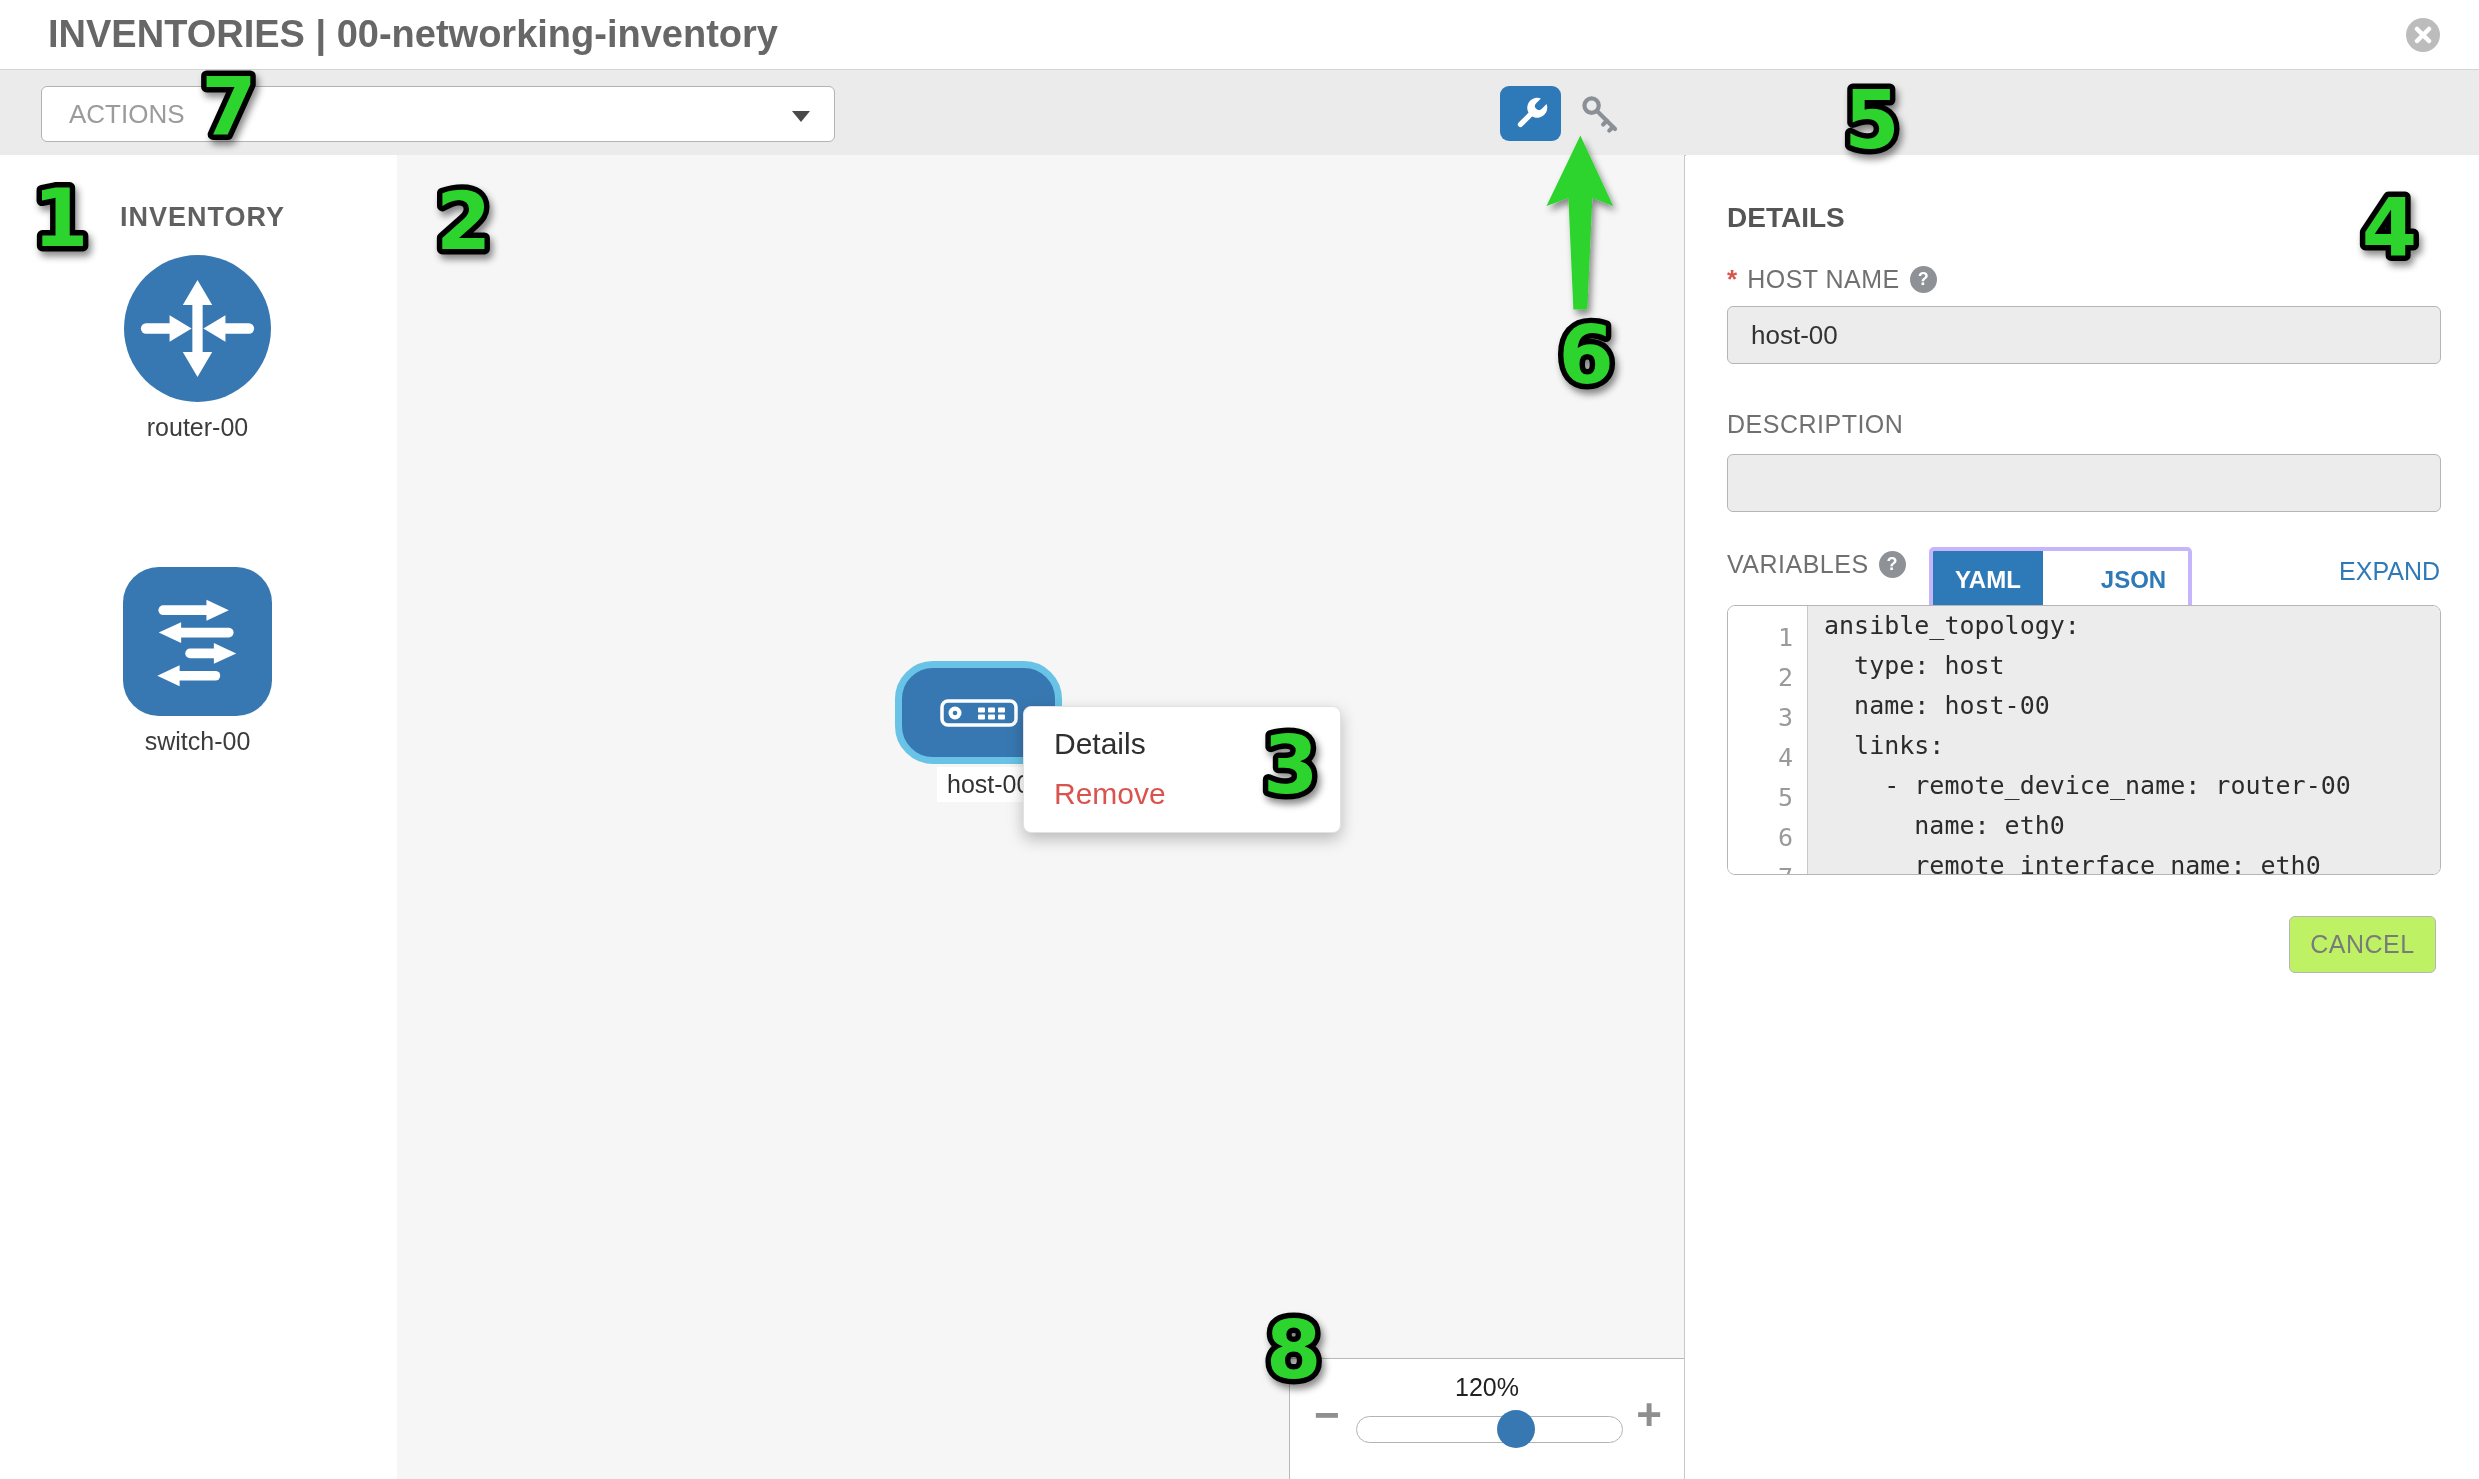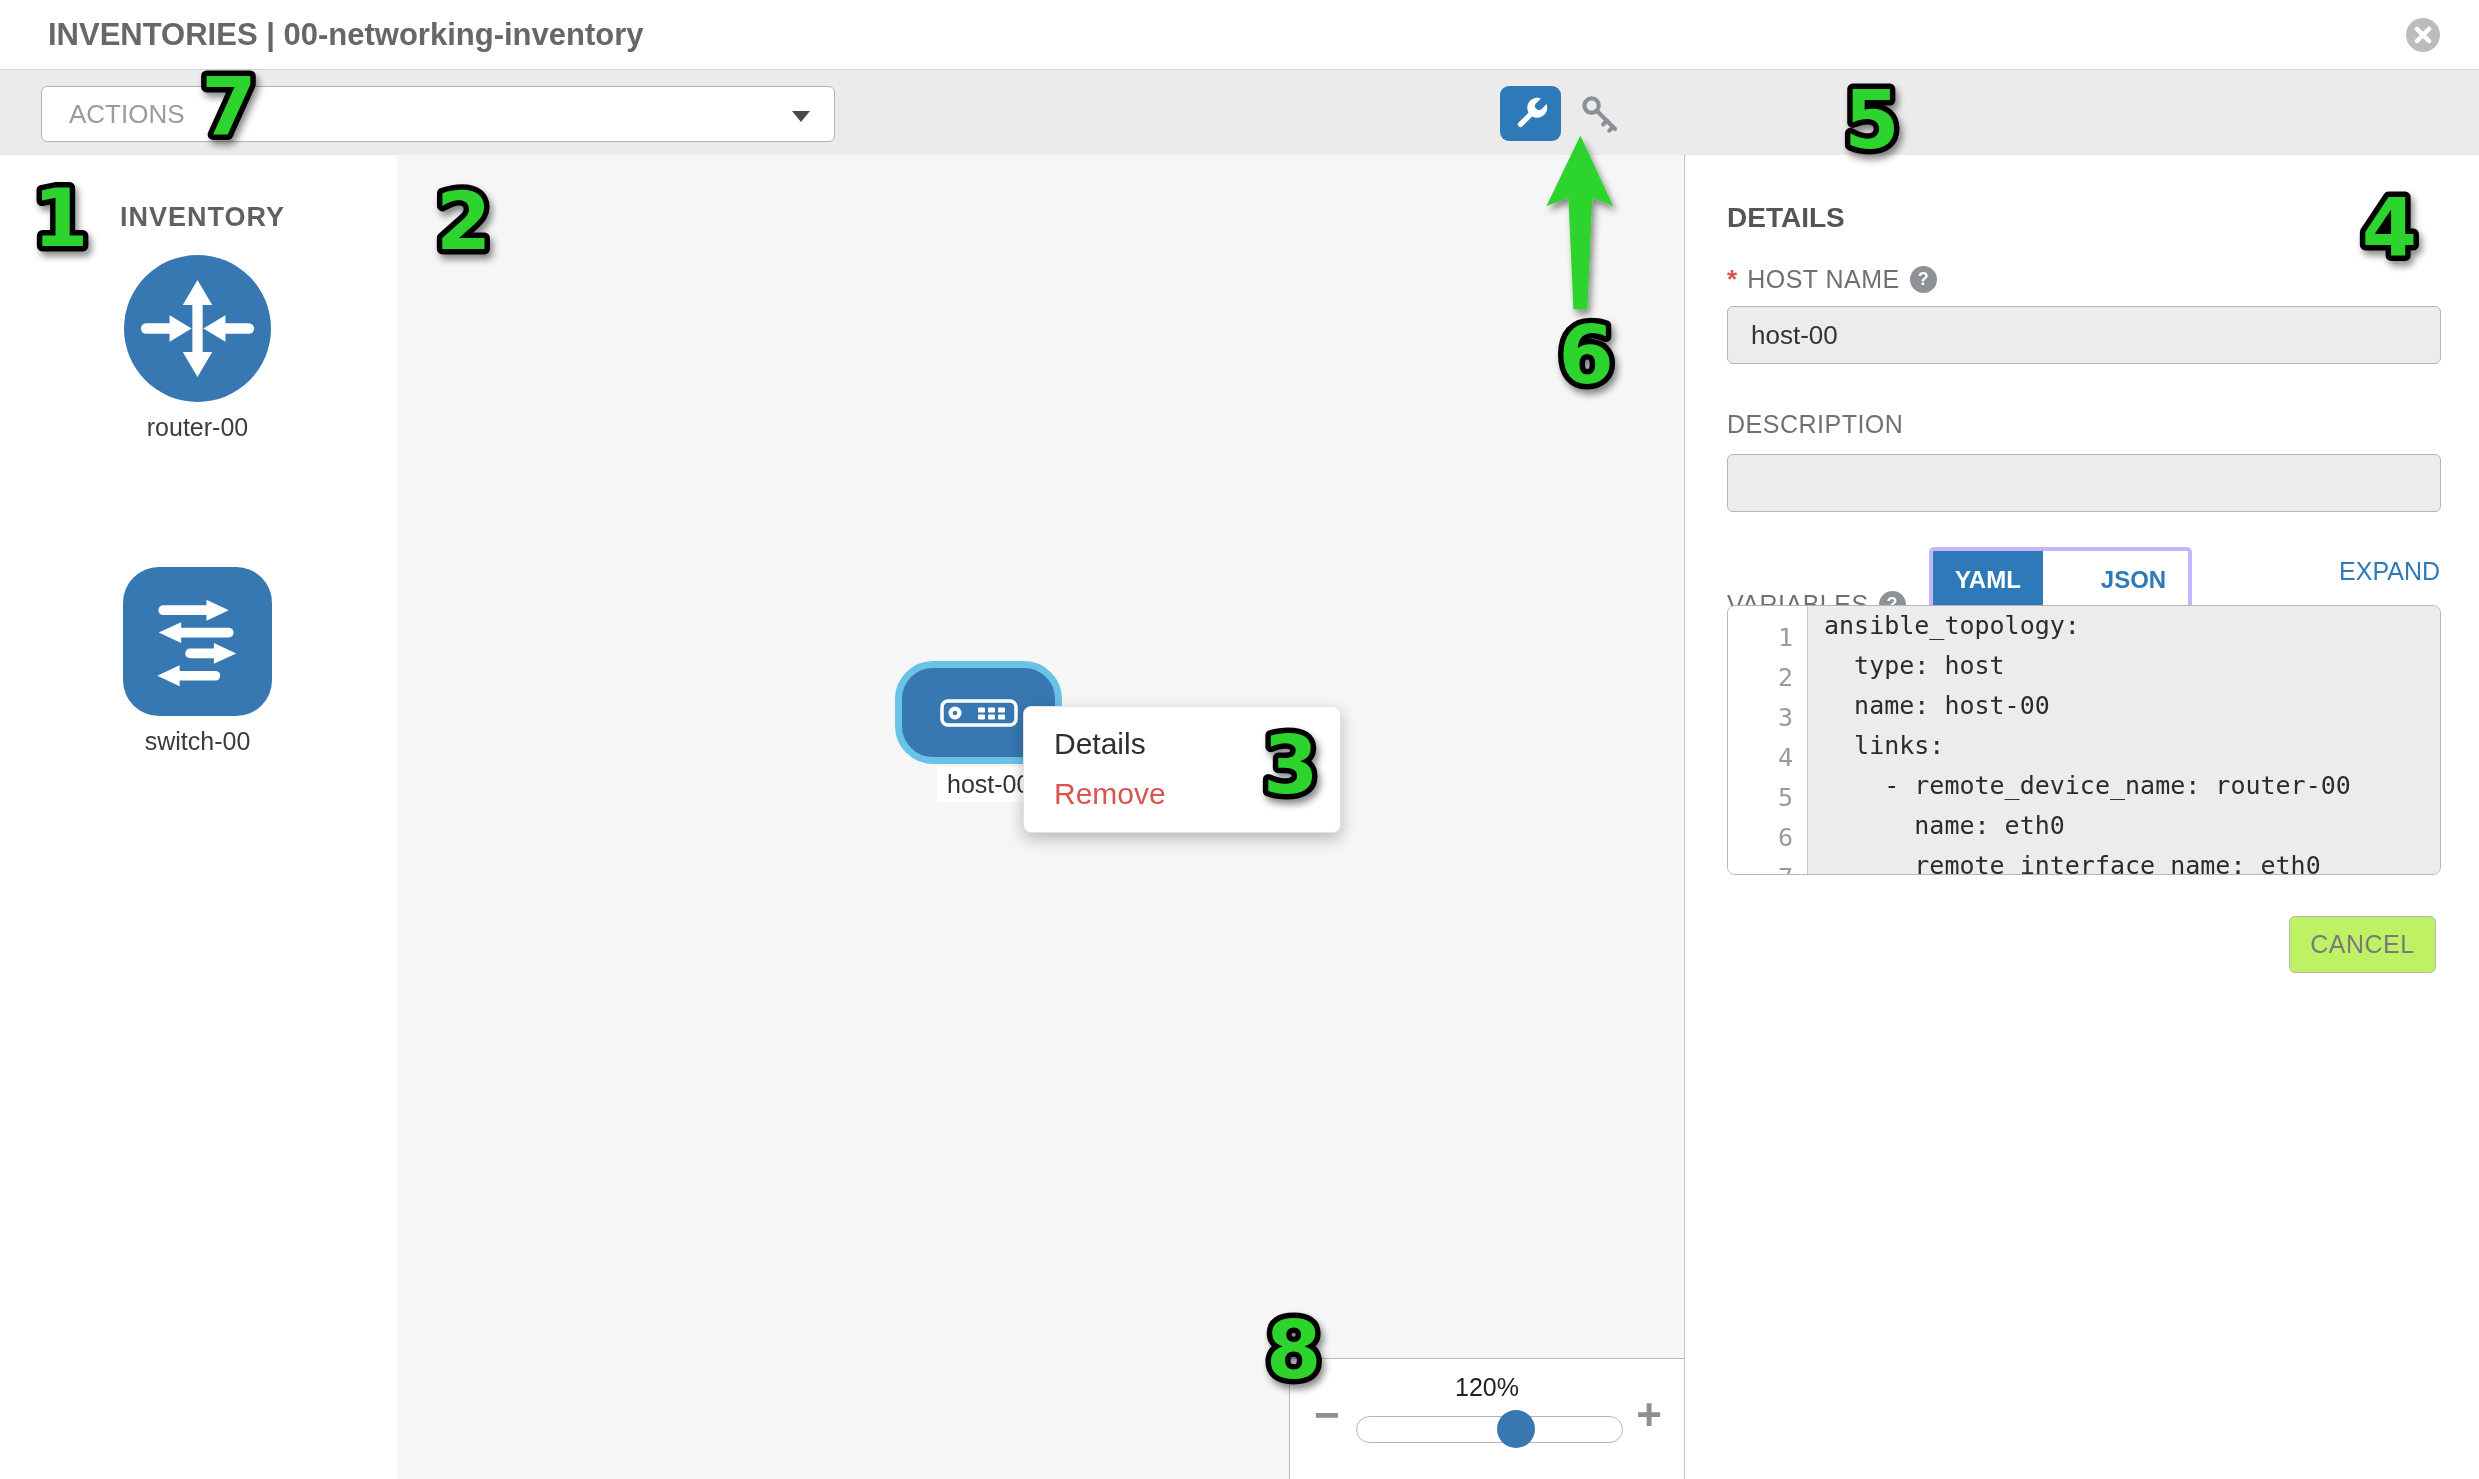--- a/index.html
+++ b/index.html
@@ -2,21 +2,21 @@
 <html><head>
 <meta charset="utf-8">
 <style>
   html,body { margin:0; padding:0; background:#fff; }
   #app {
     position:relative; width:2480px; height:1480px; overflow:hidden;
     font-family:"Liberation Sans", sans-serif; background:#fff;
   }
   
   .header { position:absolute; left:0; top:0; width:2480px; height:69px; background:#fff; border-bottom:1px solid #d4d4d4; }
-  .header-title { position:absolute; left:48px; top:0; line-height:69px; font-size:31px; font-weight:bold; color:#676767; }
+  .header-title { position:absolute; left:48px; top:0; line-height:69px; font-size:38px; font-weight:bold; color:#676767; }
   .close-btn { position:absolute; left:2406px; top:18px; width:34px; height:34px; border-radius:50%; background:#bcbcbc; cursor:pointer; }
   .close-btn svg { position:absolute; left:8px; top:8px; }
   
   .toolbar { position:absolute; left:0; top:70px; width:2480px; height:85px; background:#ebebeb; border-bottom:1px solid #c6c6c6; }
   .select-box { position:absolute; height:56px; background:#fff; border:1px solid #b3b3b3; border-radius:6px;
     display:flex; align-items:center; padding-left:27px; font-size:26px; color:#9b9b9b; box-sizing:border-box; }
   .actions-select { left:41px; top:16px; width:794px; }
   .search-select { left:1645px; top:16px; width:790px; }
   .caret { position:absolute; right:24px; top:24px; width:0; height:0;
     border-left:9px solid transparent; border-right:9px solid transparent; border-top:11px solid #4a4a4a; }
@@ -59,21 +59,21 @@
   .field-label { font-size:25px; color:#707070; letter-spacing:0.5px; }
   .req-star { font-size:26px; font-weight:bold; color:#d9534f; }
   .help-icon { width:27px; height:27px; border-radius:50%; background:#8e9296; color:#fff; font-size:18px; font-weight:bold;
     display:flex; align-items:center; justify-content:center; cursor:pointer; }
   .text-input { position:absolute; left:41px; width:714px; height:58px; background:#ececec; border:1px solid #b5b5b5;
     border-radius:6px; box-sizing:border-box; font-size:26px; color:#333; padding-left:23px; font-family:"Liberation Sans", sans-serif; }
   .hostname-row { top:109px; }
   .hostname-input { top:151px; }
   .desc-row { top:255px; }
   .desc-input { top:299px; }
-  .vars-row { top:395px;margin-top:40px; }
+  .vars-row { top:395px; }
   .toggle-group { position:absolute; left:243px; top:392px; height:66px; display:flex; border:4px solid #c4b5fd;
     border-radius:5px; overflow:hidden; box-sizing:border-box;gap:36px; }
   .toggle-seg { padding:0 22px; font-size:24px; font-weight:bold; display:flex; align-items:center; cursor:pointer; }
   .toggle-seg.active { background:#2e7ab8; color:#fff; }
   .toggle-seg.inactive { background:#fff; color:#2e7ab8; }
   .expand-link { position:absolute; right:40px; top:402px; font-size:25px; color:#2e7ab8; cursor:pointer; }
   .code-editor { position:absolute; left:41px; top:450px; width:714px; height:270px; border:1px solid #b5b5b5;
     border-radius:8px; overflow:hidden; display:flex; box-sizing:border-box; cursor:text; }
   .code-gutter { width:80px; background:#fff; border-right:1px solid #c9c9c9; box-sizing:border-box;
     padding-top:12px; text-align:right; }

